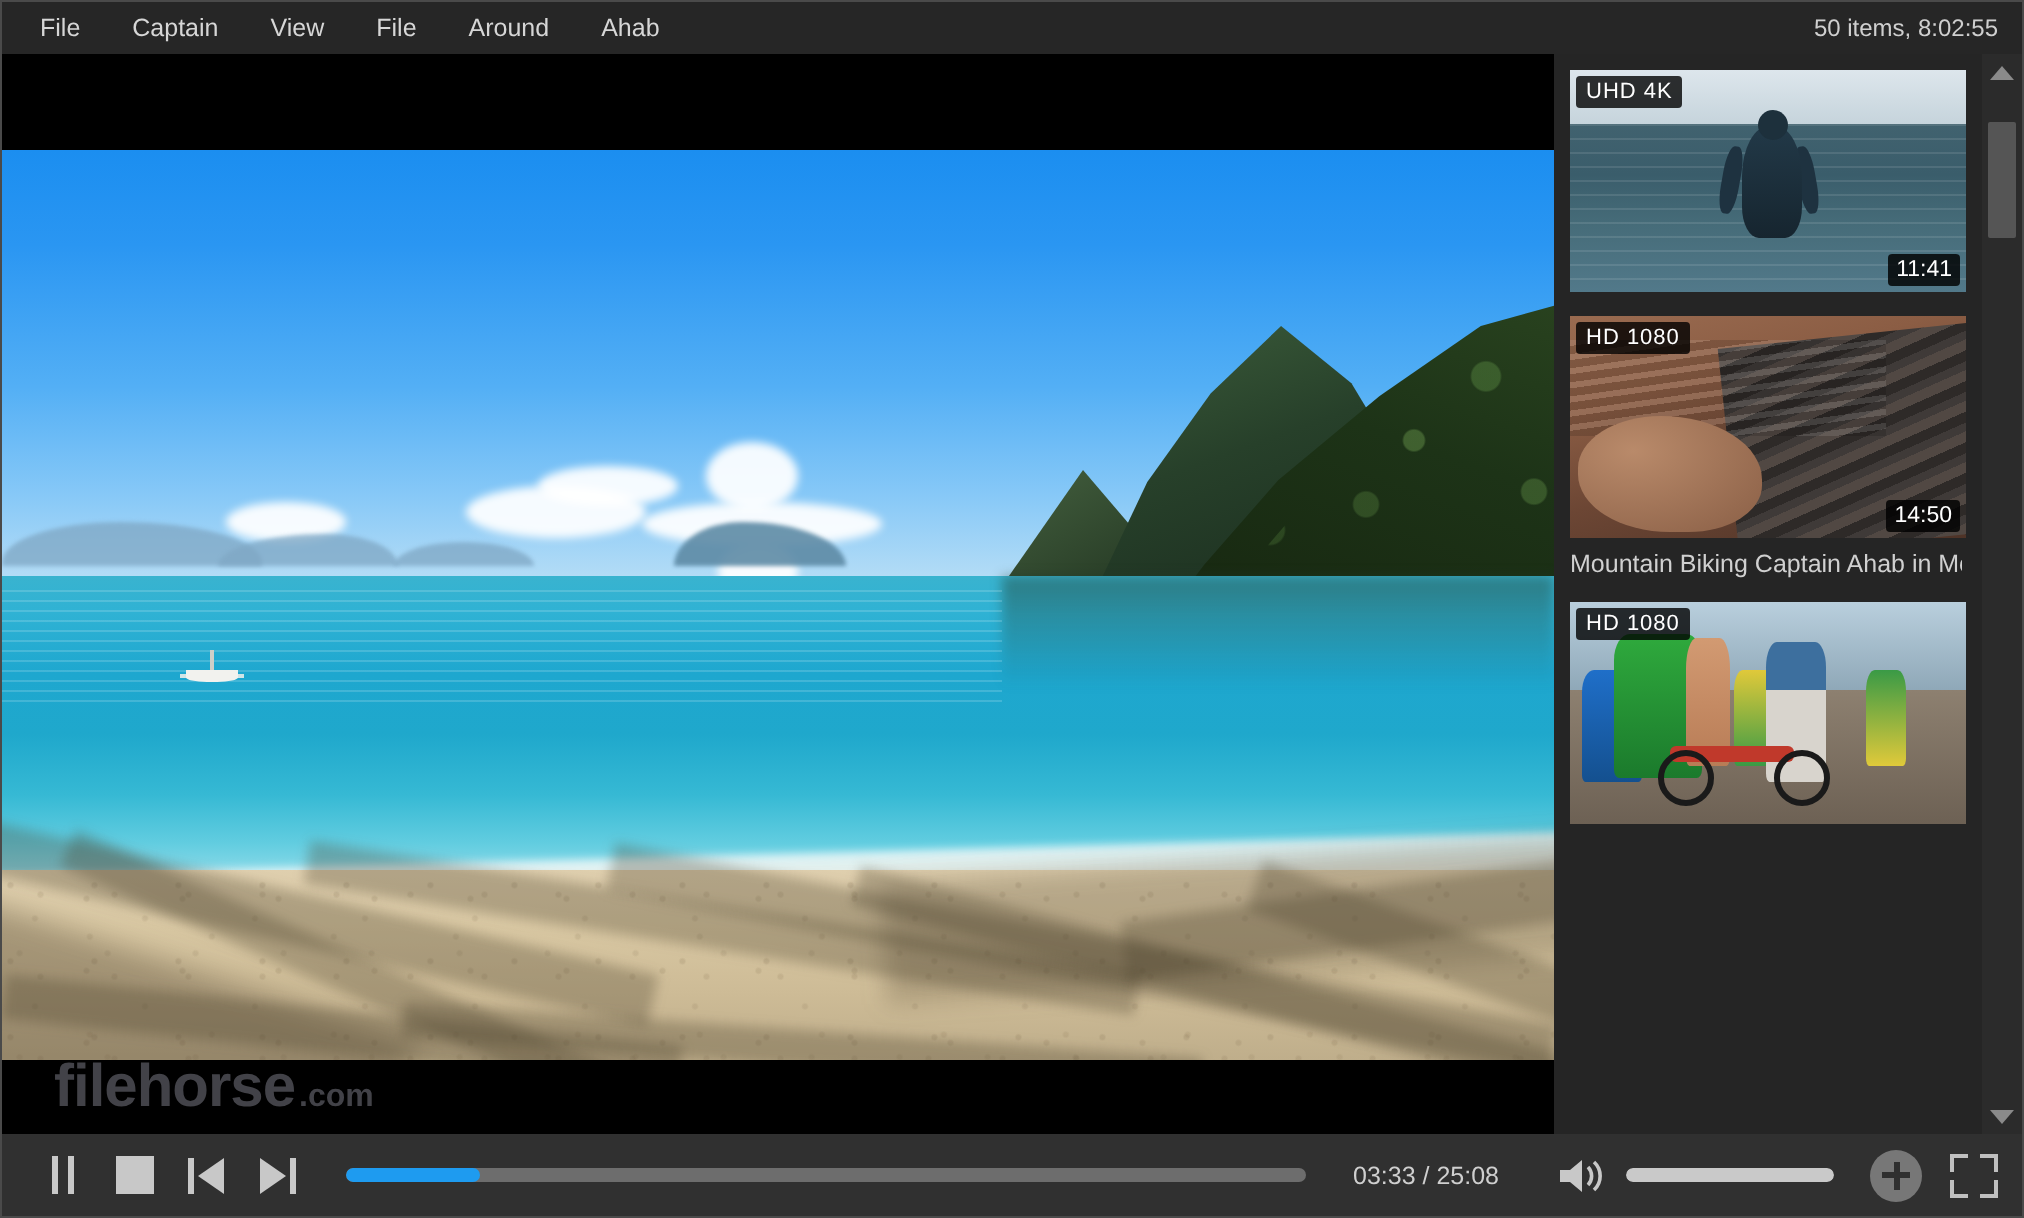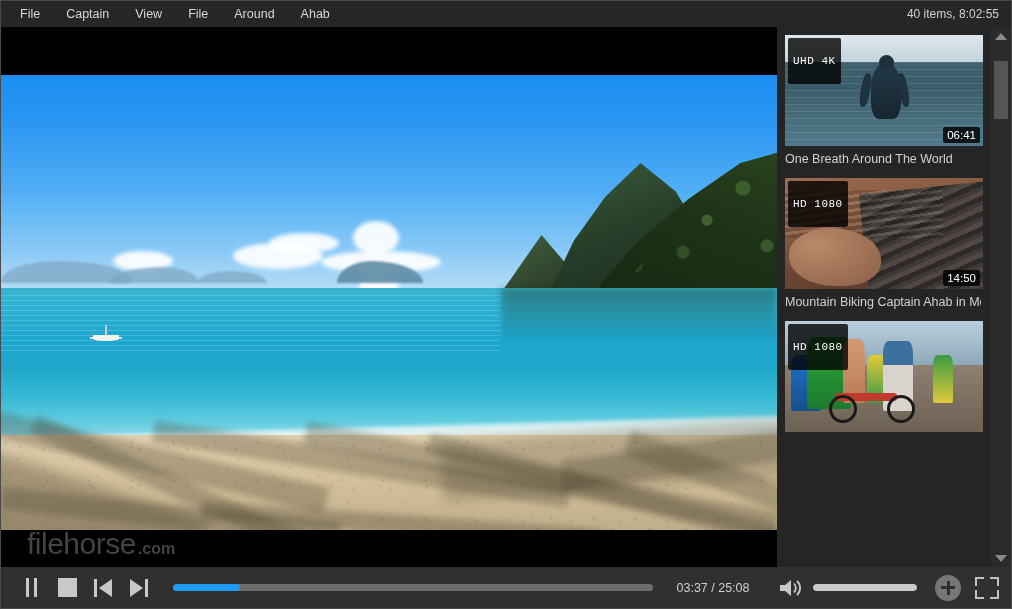--- a/index.html
+++ b/index.html
@@ -216,21 +216,21 @@
 
   
   .watermark {
     position: absolute;
     left: 26px; bottom: 8px;
     display: flex; align-items: baseline;
     pointer-events: none;
     opacity: .88;
   }
   .wm-main {
-    font-size: 30px; font-weight: normal;
+    font-size: 30px; font-weight: bold;
     color: #4c4c52;
     letter-spacing: -0.5px;
     line-height: 1;
     text-shadow: 0 1px 0 rgba(0,0,0,.5);
   }
   .wm-sub {
     font-size: 16px; font-weight: bold;
     color: #4c4c52;
     margin-left: 2px; line-height: 1;
   }
@@ -259,22 +259,22 @@
     position: absolute; right: 3px; bottom: 3px;
     background: rgba(0,0,0,.82);
     color: #fff; font-size: 11.5px;
     padding: 1px 4px; border-radius: 2px;
     line-height: 1.25;
   }
   .pl-qual {
     position: absolute; left: 3px; top: 3px;
     background: rgba(0,0,0,.80);
     color: #fff; font-size: 11px;
-    padding: 16px 5px; border-radius: 2px;
-    letter-spacing: .5px; line-height: 1.3; font-family: Liberation Mono, monospace;
+    padding: 1px 5px; border-radius: 2px;
+    letter-spacing: .5px; line-height: 1.3;
   }
   .pl-title {
     color: #d0d0d0; font-size: 12.5px;
     margin-top: 6px;
     white-space: nowrap; overflow: hidden;
     max-width: 198px;
   }
 
   
   .th-cat {
@@ -557,21 +557,21 @@
 
 <div class="app-window">
 
   <div class="menubar">
     <div class="menu-item">File</div>
     <div class="menu-item">Captain</div>
     <div class="menu-item">View</div>
     <div class="menu-item">File</div>
     <div class="menu-item">Around</div>
     <div class="menu-item">Ahab</div>
-    <div class="playlist-stat">40 items, 8:02:55</div>
+    <div class="playlist-stat">50 items, 8:02:55</div>
   </div>
 
   <div class="body-area">
 
     <div class="video-pane">
       <div class="video-canvas">
         <div class="sky"></div>
         <div class="cloud c1"></div>
         <div class="cloud c2"></div>
         <div class="cloud c3"></div>
@@ -634,23 +634,22 @@
             <div class="th-diver">
               <div class="sky2"></div>
                 <div class="sea"></div>
                 <div class="ripple"></div>
               <div class="arm1"></div>
                 <div class="arm2"></div>
               <div class="figure"></div>
                 <div class="dhead"></div>
             </div>
             <div class="pl-qual">UHD 4K</div>
-            <div class="pl-dur">06:41</div>
+            <div class="pl-dur">11:41</div>
           </div>
-          <div class="pl-title">One Breath Around The World</div>
         </div>
 
         <div class="pl-item">
           <div class="pl-thumb">
             <div class="th-rock">
               <div class="sky3"></div>
                 <div class="cliff"></div>
               <div class="ledge"></div>
                 <div class="strata"></div>
                 <div class="boulder"></div>
@@ -719,21 +718,21 @@
           <i class="bar"></i>
         </span>
     </div>
 
     <div class="seek-wrap">
       <div class="seek-track">
         <div class="seek-fill" style="width: 14%;"></div>
       </div>
     </div>
 
-    <div class="time-label">03:37 / 25:08</div>
+    <div class="time-label">03:33 / 25:08</div>
 
     <div class="vol-icon">
       <svg width="24" height="20" viewBox="0 0 24 20">
         <polygon points="2,7 7,7 13,2 13,18 7,13 2,13" fill="#c8c8c8"></polygon>
         <path d="M16 5.5 A6.5 6.5 0 0 1 16 14.5" stroke="#c8c8c8" stroke-width="1.8" fill="none"></path>
         <path d="M19 3 A9.5 9.5 0 0 1 19 17" stroke="#c8c8c8" stroke-width="1.8" fill="none"></path>
       </svg>
     </div>
 
     <div class="vol-wrap">

